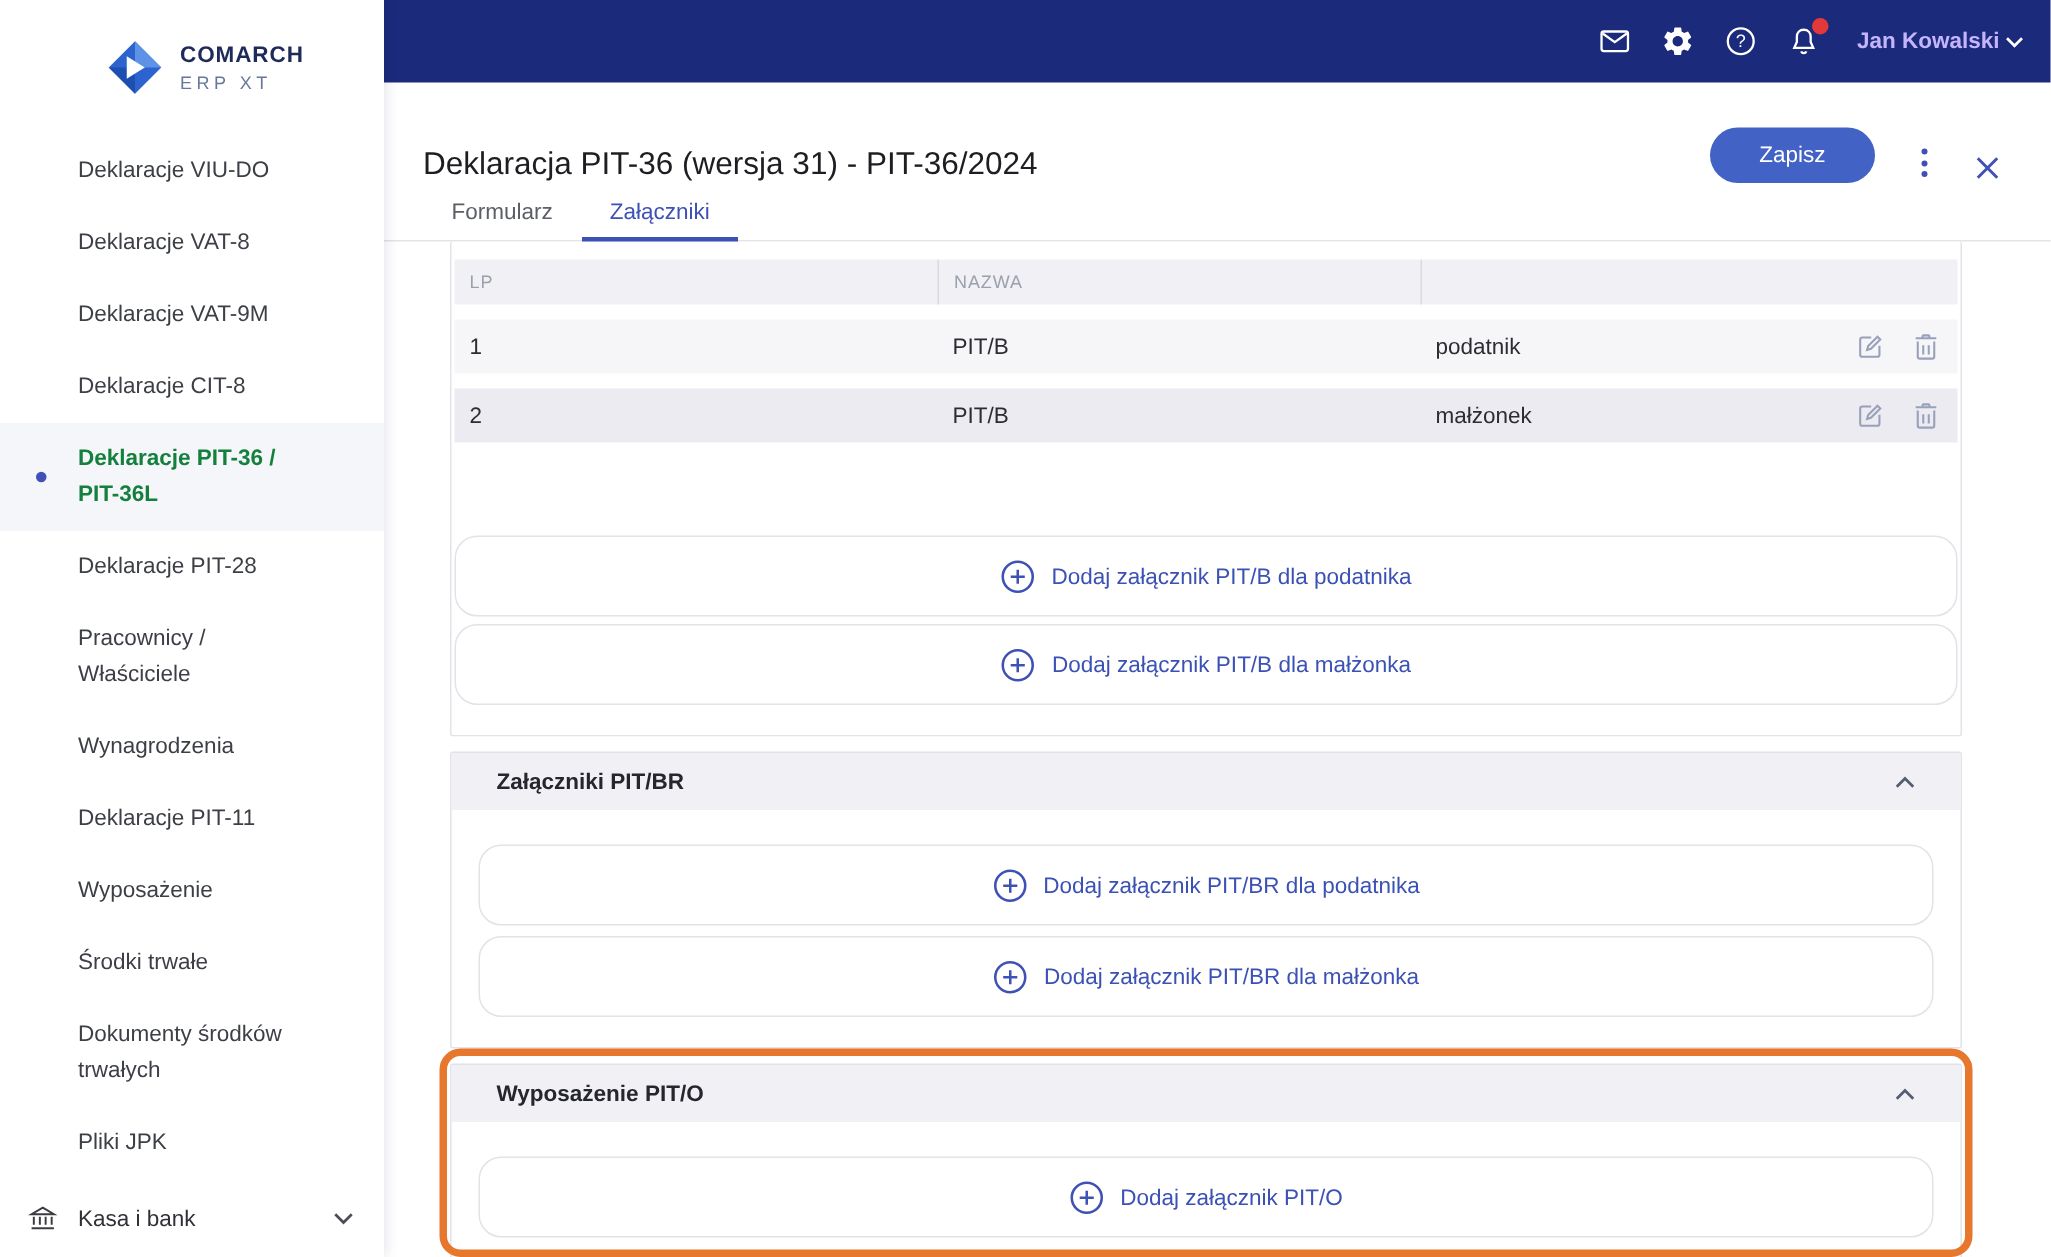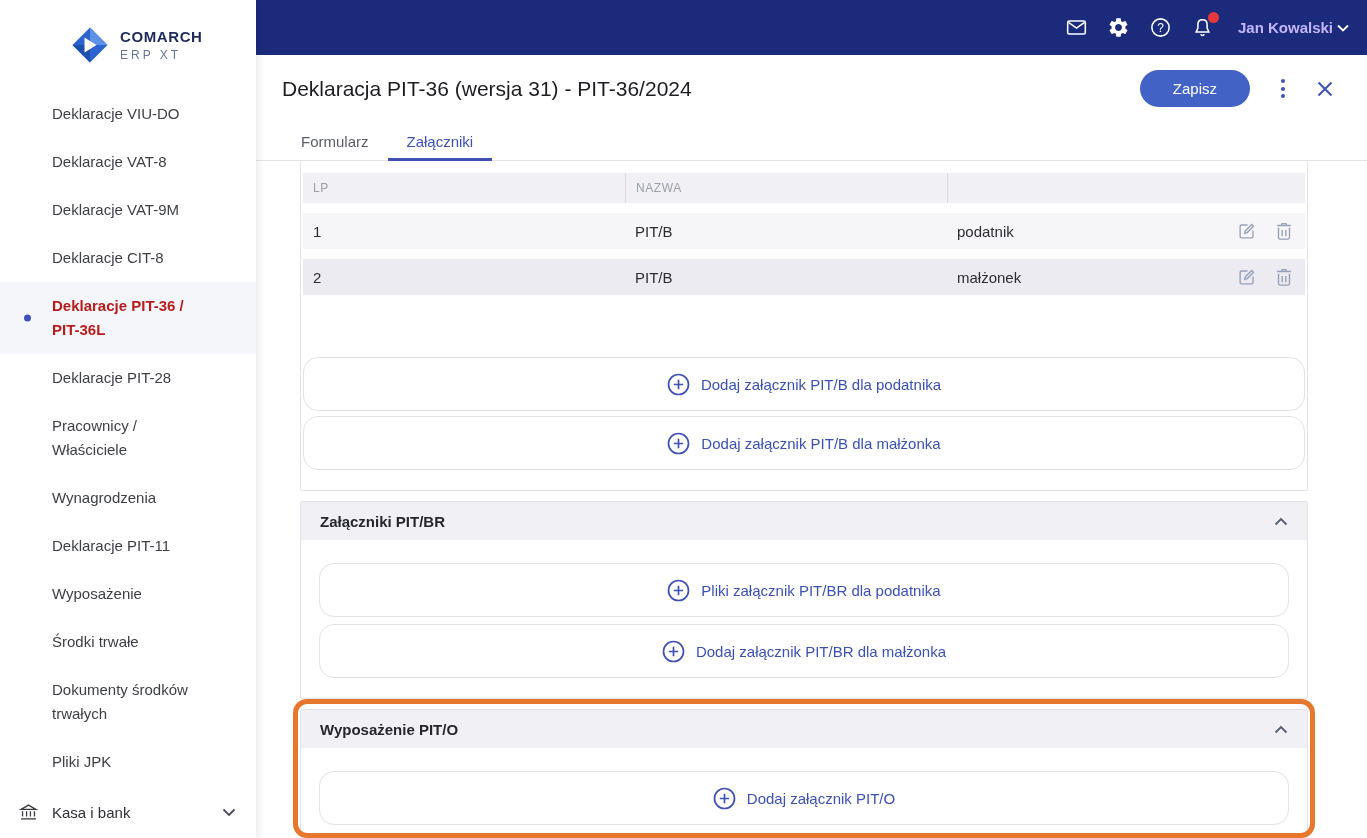--- a/index.html
+++ b/index.html
@@ -40,39 +40,39 @@
   }
   .logo { height: 90px; display: flex; align-items: center; padding-left: 22px; gap: 10px; flex: none; margin-left: 48px; }
   .brand-name { font-size: 15px; font-weight: 700; color: #1e2a5a; letter-spacing: .6px; line-height: 1.15; }
   .brand-product { font-size: 12px; color: #67779a; letter-spacing: 3px; margin-top: 2px; }
   .menu { flex: 1; display: flex; flex-direction: column; }
   .menu-item {
     position: relative; min-height: 48px; display: flex; align-items: center;
     padding: 12px 44px 12px 52px; font-size: 15px; color: #3d3f46;
     line-height: 24px; cursor: pointer;
   }
-  .menu-item.active { font-weight: 700; color: #b91c1c; background: #f5f6fa; }
+  .menu-item.active { font-weight: 700; color: #15803d; background: #f5f6fa; }
   .menu-item.active::before {
     content: ""; position: absolute; left: 24px; top: 50%;
     transform: translateY(-50%); width: 7px; height: 7px;
     border-radius: 50%; background: #3f51b5;
   }
   .bottom-item {
     height: 52px; display: flex; align-items: center;
     padding: 0 20px 0 18px; gap: 13px; font-size: 15px; color: #2f3136;
     cursor: pointer; flex: none;
   }
   .bottom-item .chev { margin-left: auto; }
 
   
   .modal {
     position: absolute; top: 55px; left: 256px; right: 0; bottom: 0;
     background: #fff; display: flex; flex-direction: column; z-index: 1;
   }
-  .modal-header { height: 67px; display: flex; align-items: center; padding: 0 32px 0 26px; flex: none; }
+  .modal-header { height: 67px; display: flex; align-items: flex-end; padding: 0 32px 0 26px; flex: none; }
   .modal-title { font-size: 21px; color: #1d1d22; flex: 1; }
   .save-btn {
     height: 37px; padding: 0 33px; border-radius: 19px; background: #4262c5;
     color: #fff; font-size: 15px; font-weight: 500; border: none; cursor: pointer;
     font-family: "Liberation Sans", sans-serif;
   }
   .kebab { margin-left: 27px; display: flex; flex-direction: column; gap: 3.5px; padding: 4px; cursor: pointer; }
   .kebab i { width: 4px; height: 4px; border-radius: 50%; background: #3f51b5; }
   .close-btn { margin-left: 26px; cursor: pointer; display: flex; padding: 2px; }
 
@@ -111,21 +111,21 @@
     height: 54px; border: 1px solid #e2e3e8; border-radius: 15px; background: #fff;
     display: flex; align-items: center; justify-content: center; gap: 11px;
     color: #3b51b4; font-size: 15px; font-weight: 500; cursor: pointer; width: 100%;
     font-family: "Liberation Sans", sans-serif;
   }
   .panel.first .add-btn.one { margin-top: 62px; }
   .panel.first .add-btn.two { margin-top: 5px; }
 
   .section-header {
     height: 38px; background: #f1f1f5; display: flex; align-items: center;
-    padding: 0 19px; font-size: 15px; font-weight: 700; color: #26272e; cursor: pointer;
+    padding: 0 30px; font-size: 15px; font-weight: 700; color: #26272e; cursor: pointer;
   }
   .section-header .chev { margin-left: auto; display: flex; }
   .panel-body { padding: 23px 18px 20px; display: flex; flex-direction: column; gap: 7px; }
 
   .annotation {
     position: absolute; left: 293px; top: 699px; width: 1022px; height: 139px;
     border: 5px solid #e8772e; border-radius: 14px; pointer-events: none; z-index: 30;
   }
 
   svg { display: block; }
@@ -348,21 +348,21 @@
         </span>
       </div>
       <div class="panel-body">
         <button class="add-btn">
           <span>
             <svg width="23" height="23" viewBox="0 0 23 23" fill="none" stroke="#3f51b5" stroke-width="1.7">
               <circle cx="11.5" cy="11.5" r="10"></circle>
               <path d="M11.5 6.8 v9.4 M6.8 11.5 h9.4"></path>
             </svg>
           </span>
-          <span>Pliki załącznik PIT/BR dla podatnika</span>
+          <span>Dodaj załącznik PIT/BR dla podatnika</span>
         </button>
         <button class="add-btn">
           <span>
             <svg width="23" height="23" viewBox="0 0 23 23" fill="none" stroke="#3f51b5" stroke-width="1.7">
               <circle cx="11.5" cy="11.5" r="10"></circle>
               <path d="M11.5 6.8 v9.4 M6.8 11.5 h9.4"></path>
             </svg>
           </span>
           <span>Dodaj załącznik PIT/BR dla małżonka</span>
         </button>

